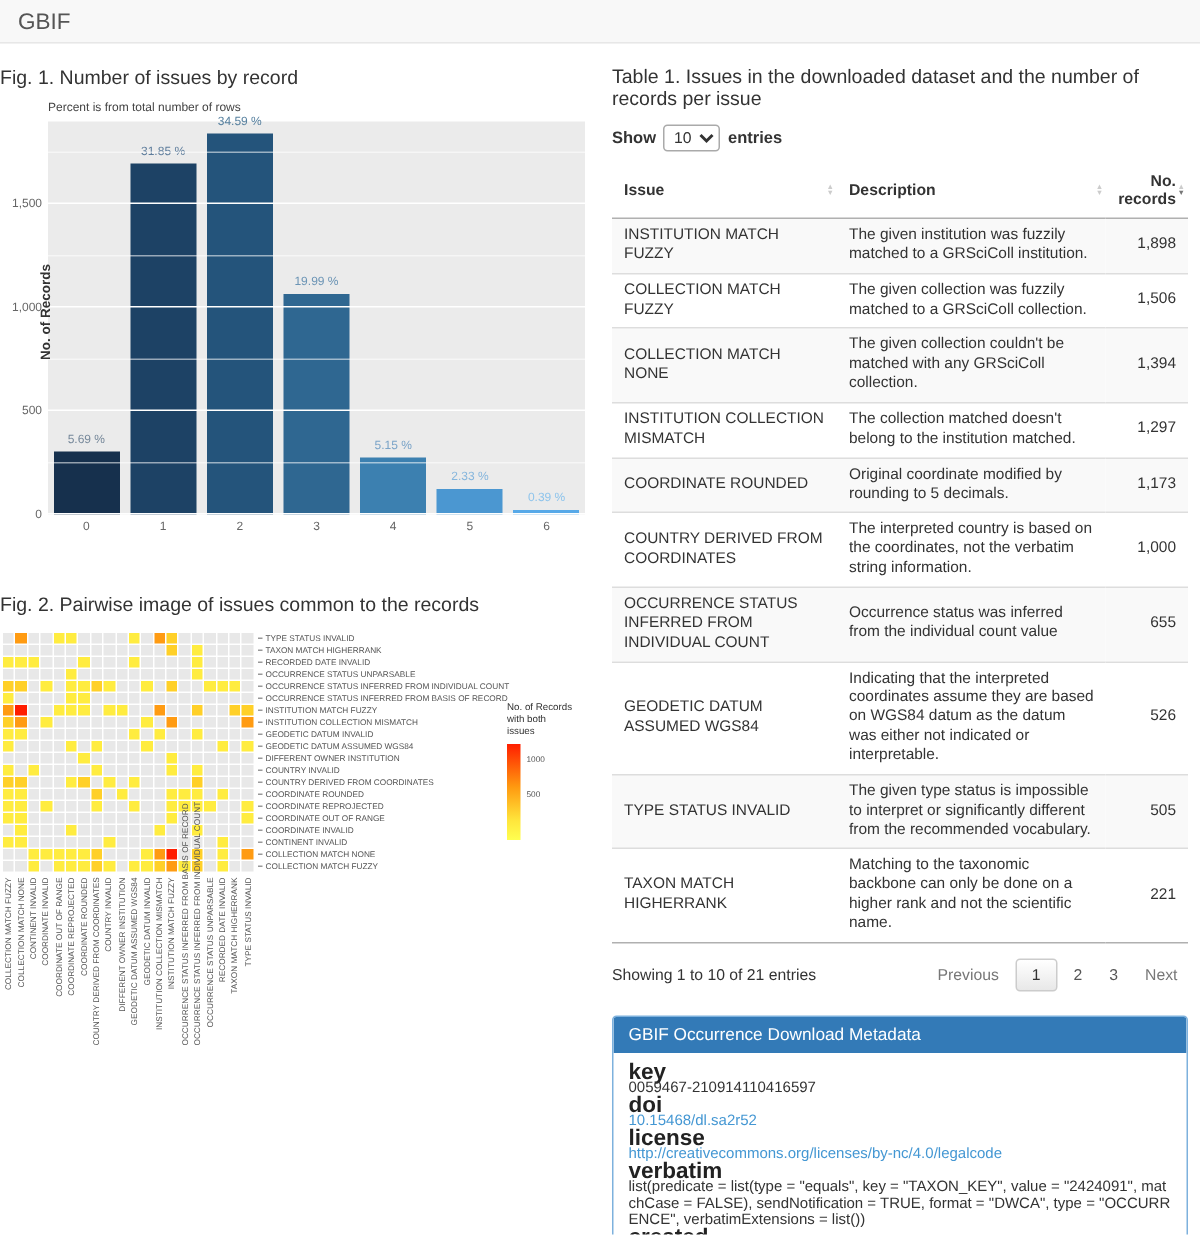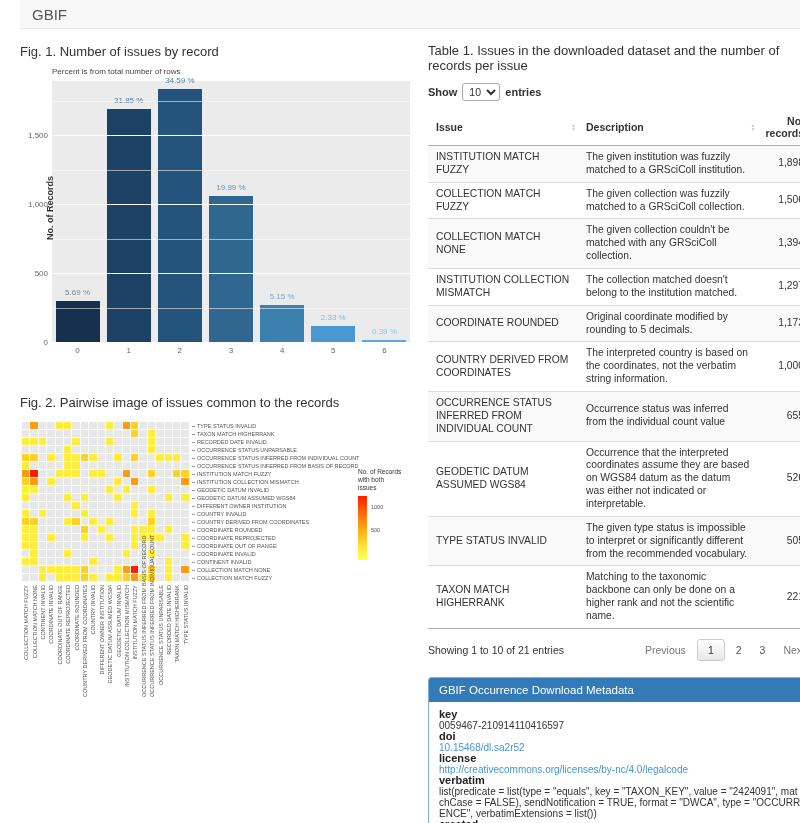--- a/index.html
+++ b/index.html
@@ -1,18 +1,18 @@
 <!DOCTYPE html>
 <html><head>
 <meta charset="utf-8">
 <style>
   * { margin:0; padding:0; box-sizing:border-box; }
   html,body { width:800px; height:823px; background:#fff; overflow:hidden;
               font-family:"Liberation Sans", sans-serif; color:#333; }
-  .page { position:relative; width:800px; height:823px;padding-left:20px; }
+  .page { position:relative; width:800px; height:823px; }
 
   
   .navbar { height:29px; background:#f8f8f8; border-bottom:1px solid #e7e7e7;
             display:flex; align-items:stretch; }
   .brand { font-size:15px; color:#555; padding:6px 14px 0 12px; }
   .nav-item { font-size:11px; color:#777; padding:9px 13px 0 13px; cursor:pointer; }
   .nav-item.active { background:#e7e7e7; color:#555; }
 
   
   .content { position:relative; }
@@ -81,21 +81,21 @@
   .pager .pg { font-size:10.5px; color:#777; padding:4px 7px; cursor:pointer; }
   .pager .pg.page-num { color:#555; }
   .pager .pg.current { border:1px solid #ccc; border-radius:3px;
                        background:linear-gradient(#fff,#e8e8e8); color:#333; padding:4px 10px; }
 
   
   .panel { margin-top:16px; border:1px solid #7db1dd; border-radius:3px; overflow:hidden; }
   .panel-head { background:#337ab7; color:#fff; font-size:11.5px; padding:6px 10px; }
   .panel-body { padding:7px 10px 9px 10px; }
   .pfield { margin:0; }
-  .pkey { font-size:11px; font-weight:bold; line-height:11px; color:#222; }
+  .pkey { font-size:15px; font-weight:bold; line-height:11px; color:#222; }
   .pval { font-size:10px; line-height:11px; color:#333; word-break:break-all; }
   .pval.link { color:#4497d3; cursor:pointer; }
 </style>
 </head>
 <body>
 
 <div class="page">
 
   <nav class="navbar">
     <div class="brand">GBIF</div>
@@ -695,21 +695,21 @@
               <td>The interpreted country is based on the coordinates, not the verbatim string information.</td>
               <td class="num">1,000</td>
             </tr>
             <tr class="odd">
               <td>OCCURRENCE STATUS INFERRED FROM INDIVIDUAL COUNT</td>
               <td>Occurrence status was inferred from the individual count value</td>
               <td class="num">655</td>
             </tr>
             <tr class="even">
               <td>GEODETIC DATUM ASSUMED WGS84</td>
-              <td>Occurrence that the interpreted coordinates assume they are based on WGS84 datum as the datum was either not indicated or interpretable.</td>
+              <td>Indicating that the interpreted coordinates assume they are based on WGS84 datum as the datum was either not indicated or interpretable.</td>
               <td class="num">526</td>
             </tr>
             <tr class="odd">
               <td>TYPE STATUS INVALID</td>
               <td>The given type status is impossible to interpret or significantly different from the recommended vocabulary.</td>
               <td class="num">505</td>
             </tr>
             <tr class="even">
               <td>TAXON MATCH HIGHERRANK</td>
               <td>Matching to the taxonomic backbone can only be done on a higher rank and not the scientific name.</td>

